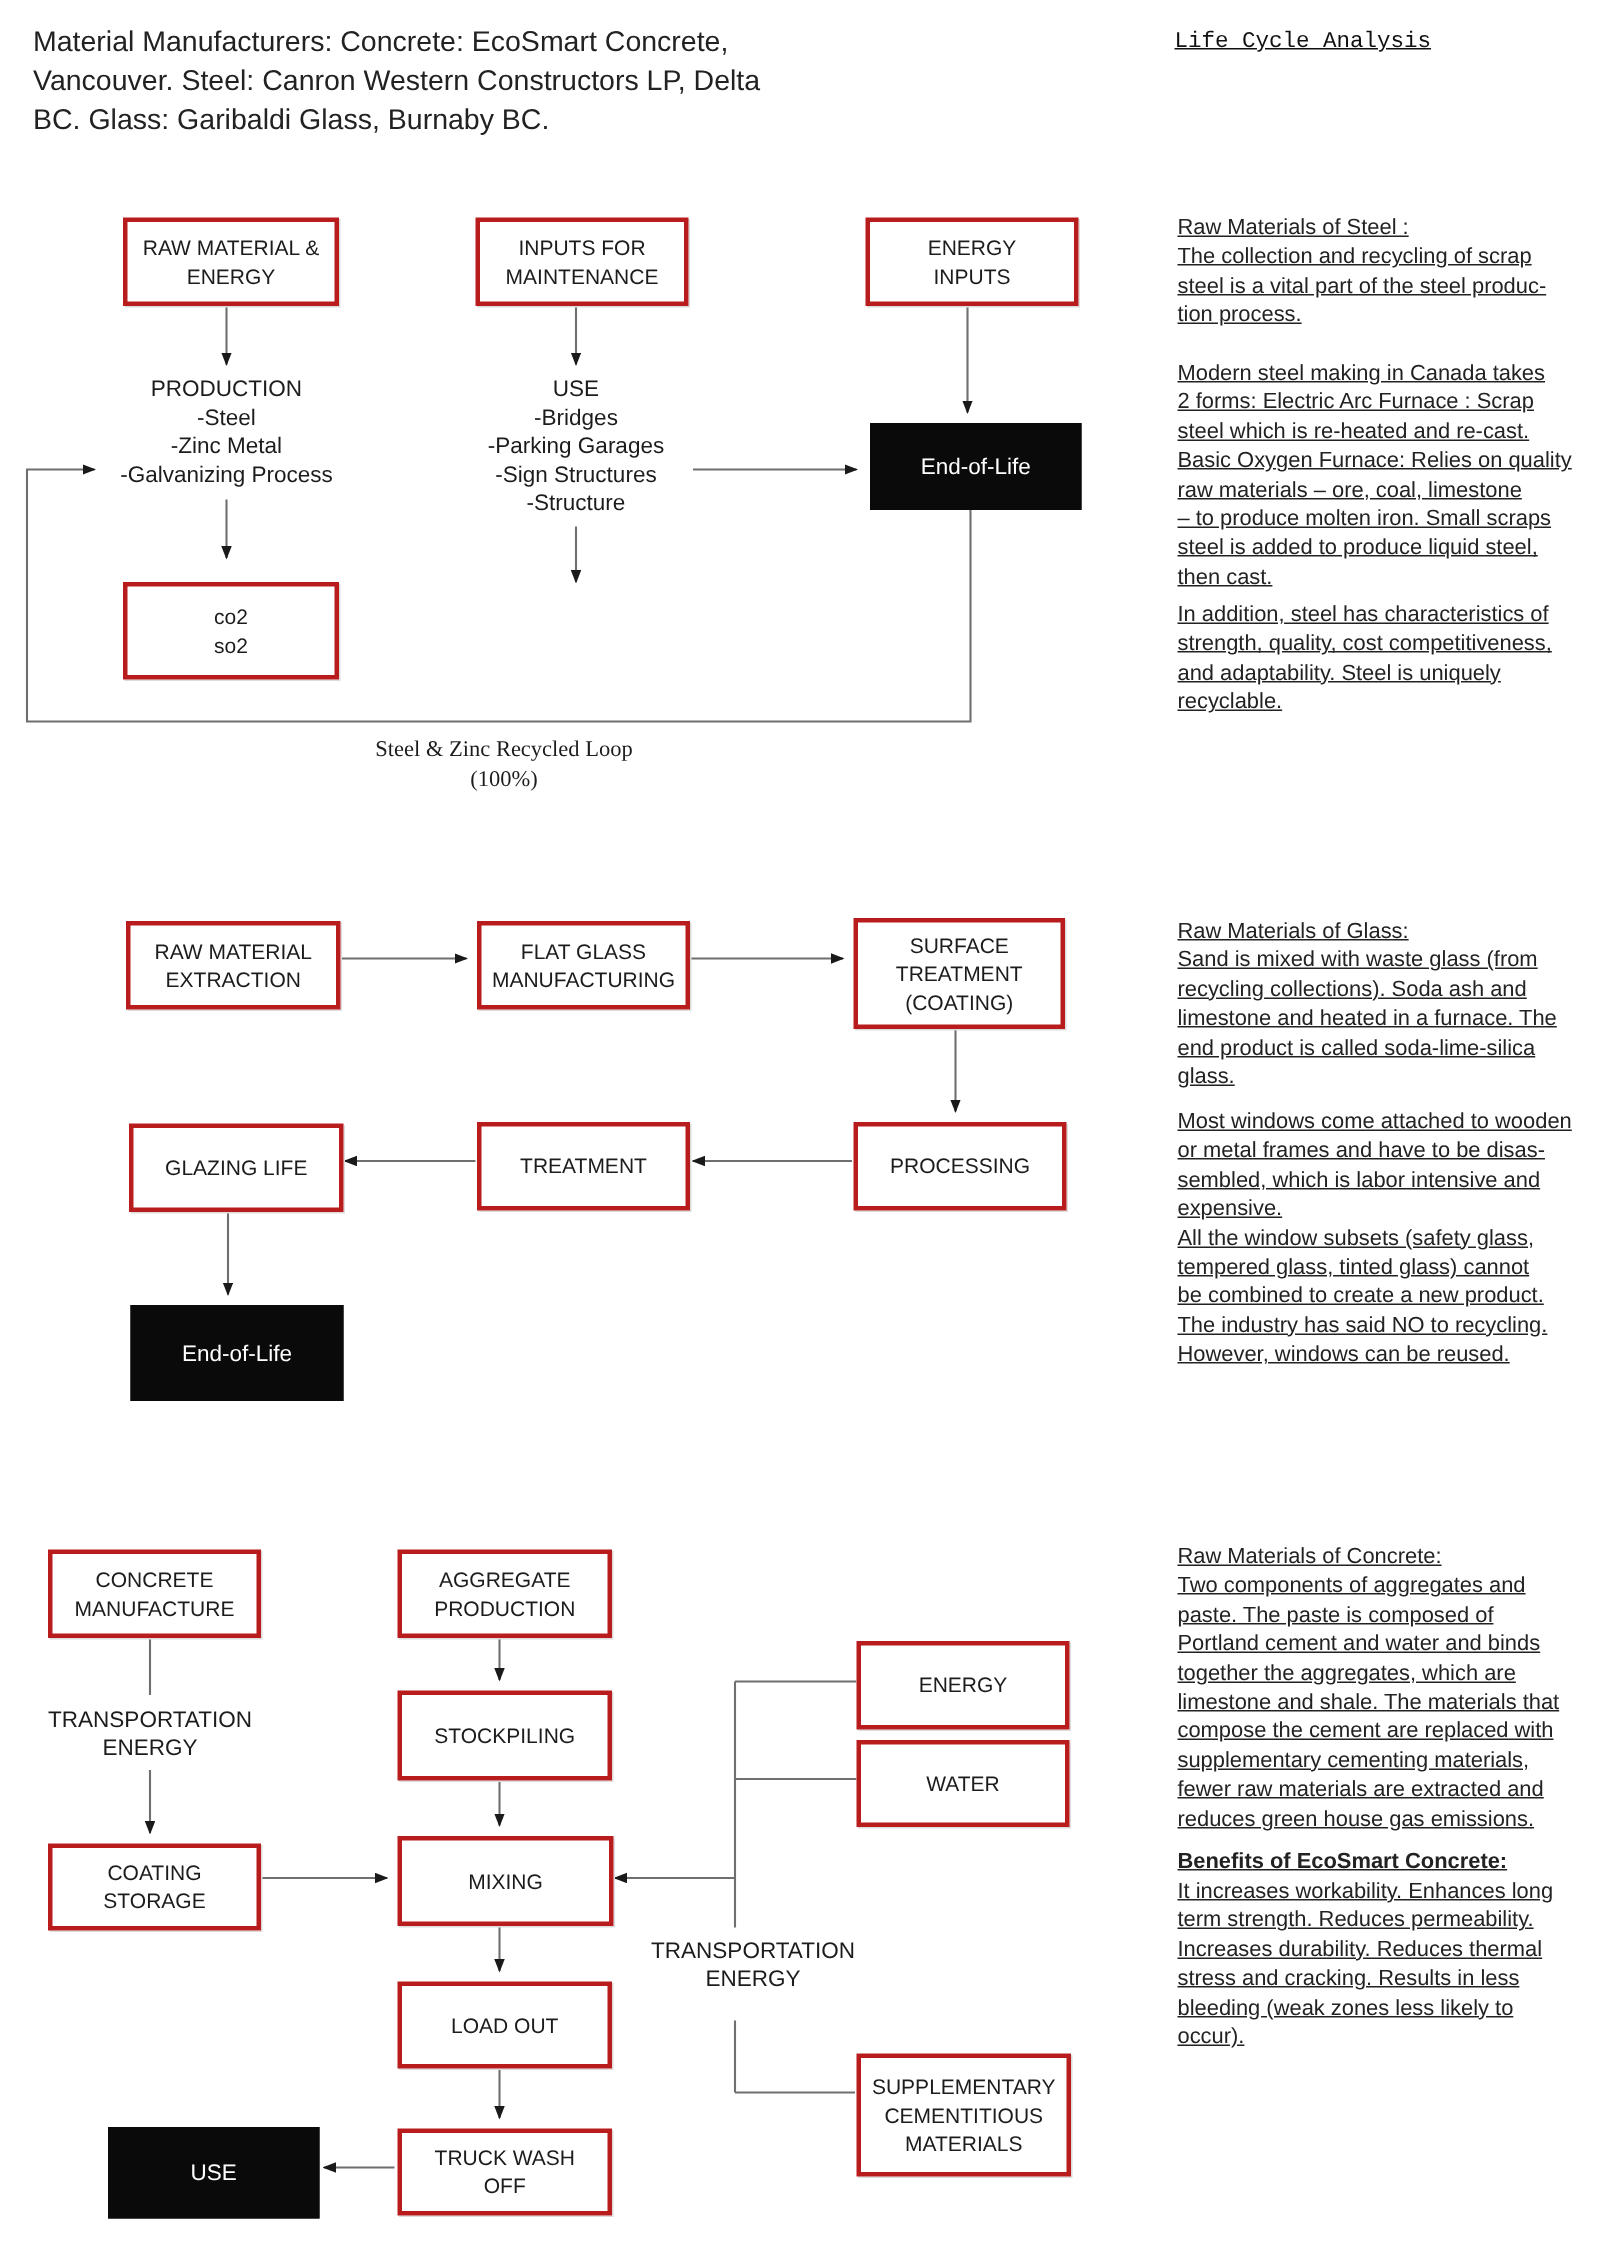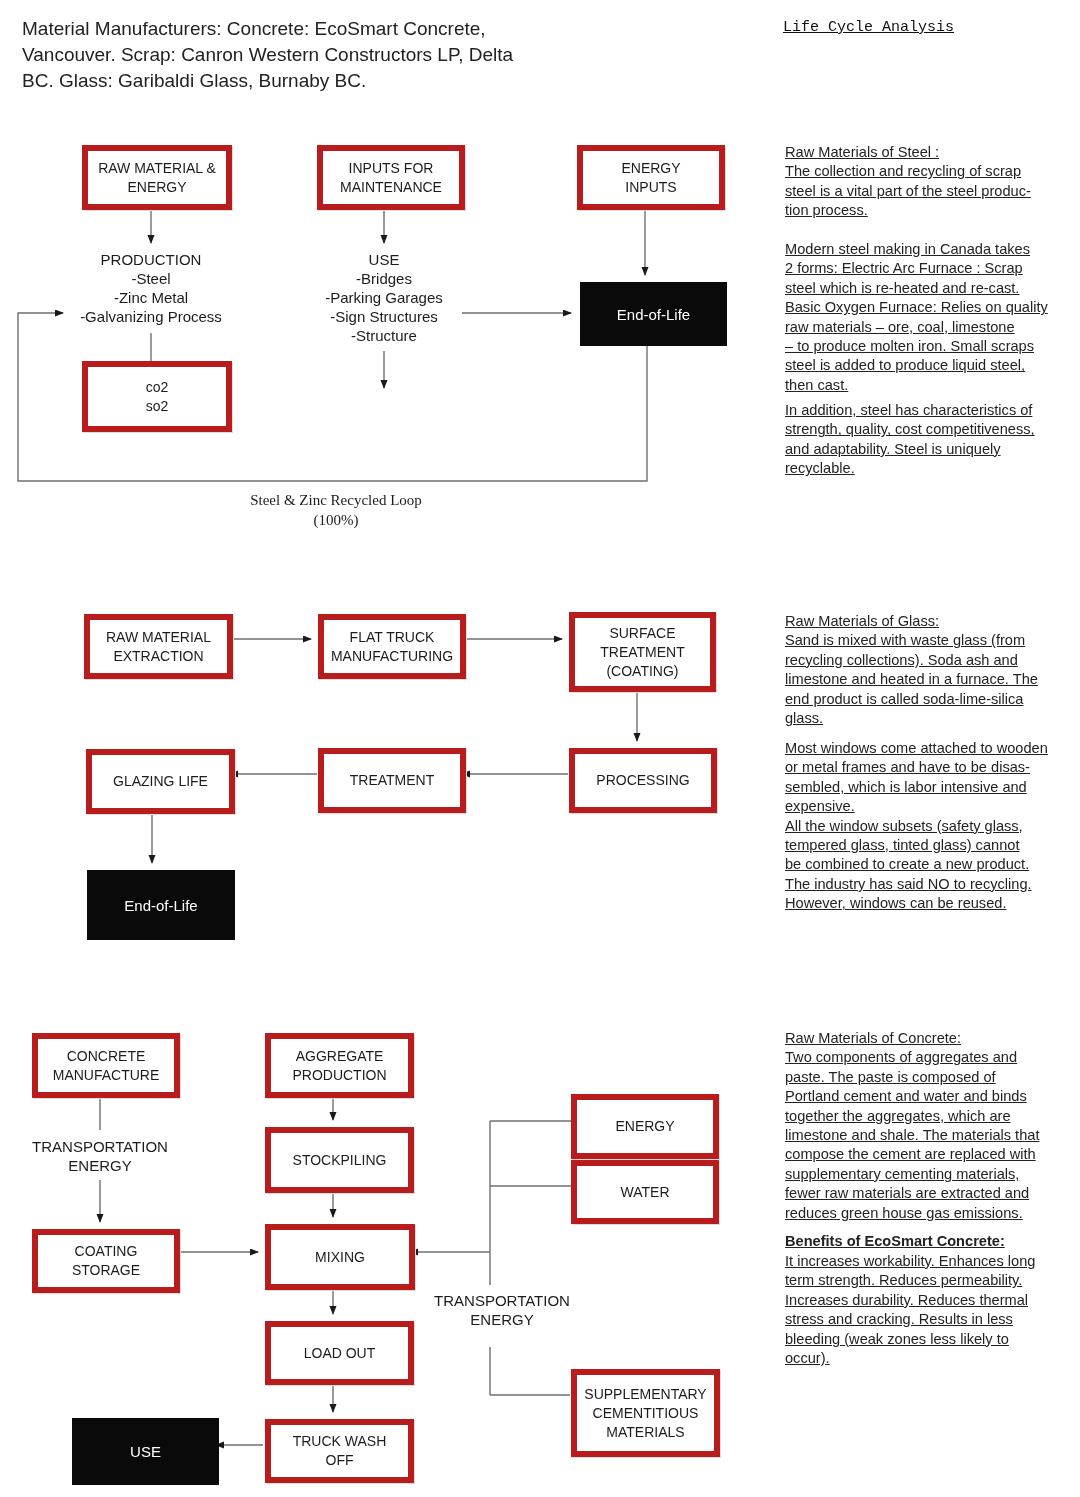--- a/index.html
+++ b/index.html
@@ -11,21 +11,21 @@
   .wires{position:absolute;left:0;top:0;width:1080px;height:1497px;}
   .hdr{
     position:absolute;left:22px;top:16px;width:560px;
     font-size:19px;line-height:26px;white-space:pre-line;color:#222;
   }
   .doclink{
     position:absolute;left:783px;top:19px;font-size:15px;color:#111;
     text-decoration:underline;cursor:pointer;font-family:Liberation Mono, monospace;
   }
   .box{
-    position:absolute;border:6px solid #b91c1c;background:#ffffff;
+    position:absolute;border:3px solid #b91c1c;background:#ffffff;
     box-shadow:1px 1px 0 #dcdcdc;
     display:flex;align-items:center;justify-content:center;text-align:center;
     font-size:14px;line-height:19px;white-space:pre-line;color:#1c1c1c;
   }
   .box.solid{
     background:#0a0a0a;border-color:#0a0a0a;color:#ffffff;font-size:15px;
     box-shadow:none;
   }
   .label{
     position:absolute;display:flex;align-items:flex-start;justify-content:center;
@@ -81,21 +81,21 @@
       <path d="M571,1121 H490"></path>
       <path d="M571,1186 H490"></path>
       <path d="M490,1121 V1285"></path>
       <path d="M490,1252 H410" marker-end="url(#ah)"></path>
       <path d="M490,1347 V1395"></path>
       <path d="M490,1395 H570"></path>
     </g>
   </svg>
 
   <div class="hdr">Material Manufacturers: Concrete: EcoSmart Concrete,
-Vancouver. Scrap: Canron Western Constructors LP, Delta
+Vancouver. Steel: Canron Western Constructors LP, Delta
 BC. Glass: Garibaldi Glass, Burnaby BC.</div>
   <div class="doclink">Life Cycle Analysis</div>
 
   <div class="box" style="left:82px;top:145px;width:138px;height:53px">RAW MATERIAL &amp;
 ENERGY</div>
   <div class="box" style="left:317px;top:145px;width:136px;height:53px">INPUTS FOR
 MAINTENANCE</div>
   <div class="box" style="left:577px;top:145px;width:136px;height:53px">ENERGY
 INPUTS</div>
 
@@ -103,21 +103,21 @@
 -Steel
 -Zinc Metal
 -Galvanizing Process</div>
   <div class="label" style="left:299px;top:250px;width:170px">USE
 -Bridges
 -Parking Garages
 -Sign Structures
 -Structure</div>
 
   <div class="box solid" style="left:580px;top:282px;width:135px;height:52px">End-of-Life</div>
-  <div class="box" style="left:82px;top:361px;width:138px;height:59px">co2
+  <div class="box" style="left:82px;top:388px;width:138px;height:59px">co2
 so2</div>
 
   <div class="caption" style="left:186px;top:490px;width:300px">Steel &amp; Zinc Recycled Loop
 (100%)</div>
 
   <div class="note" style="top:143px">Raw Materials of Steel :
 The collection and recycling of scrap
 steel is a vital part of the steel produc-
 tion process.</div>
   <div class="note" style="top:240px">Modern steel making in Canada takes
@@ -128,21 +128,21 @@
 – to produce molten iron. Small scraps
 steel is added to produce liquid steel,
 then cast.</div>
   <div class="note" style="top:401px">In addition, steel has characteristics of
 strength, quality, cost competitiveness,
 and adaptability. Steel is uniquely
 recyclable.</div>
 
   <div class="box" style="left:84px;top:614px;width:137px;height:53px">RAW MATERIAL
 EXTRACTION</div>
-  <div class="box" style="left:318px;top:614px;width:136px;height:53px">FLAT TRUCK
+  <div class="box" style="left:318px;top:614px;width:136px;height:53px">FLAT GLASS
 MANUFACTURING</div>
   <div class="box" style="left:569px;top:612px;width:135px;height:68px">SURFACE
 TREATMENT
 (COATING)</div>
   <div class="box" style="left:86px;top:749px;width:137px;height:53px">GLAZING LIFE</div>
   <div class="box" style="left:318px;top:748px;width:136px;height:53px">TREATMENT</div>
   <div class="box" style="left:569px;top:748px;width:136px;height:53px">PROCESSING</div>
   <div class="box solid" style="left:87px;top:870px;width:136px;height:58px">End-of-Life</div>
 
   <div class="note" style="top:612px">Raw Materials of Glass:

